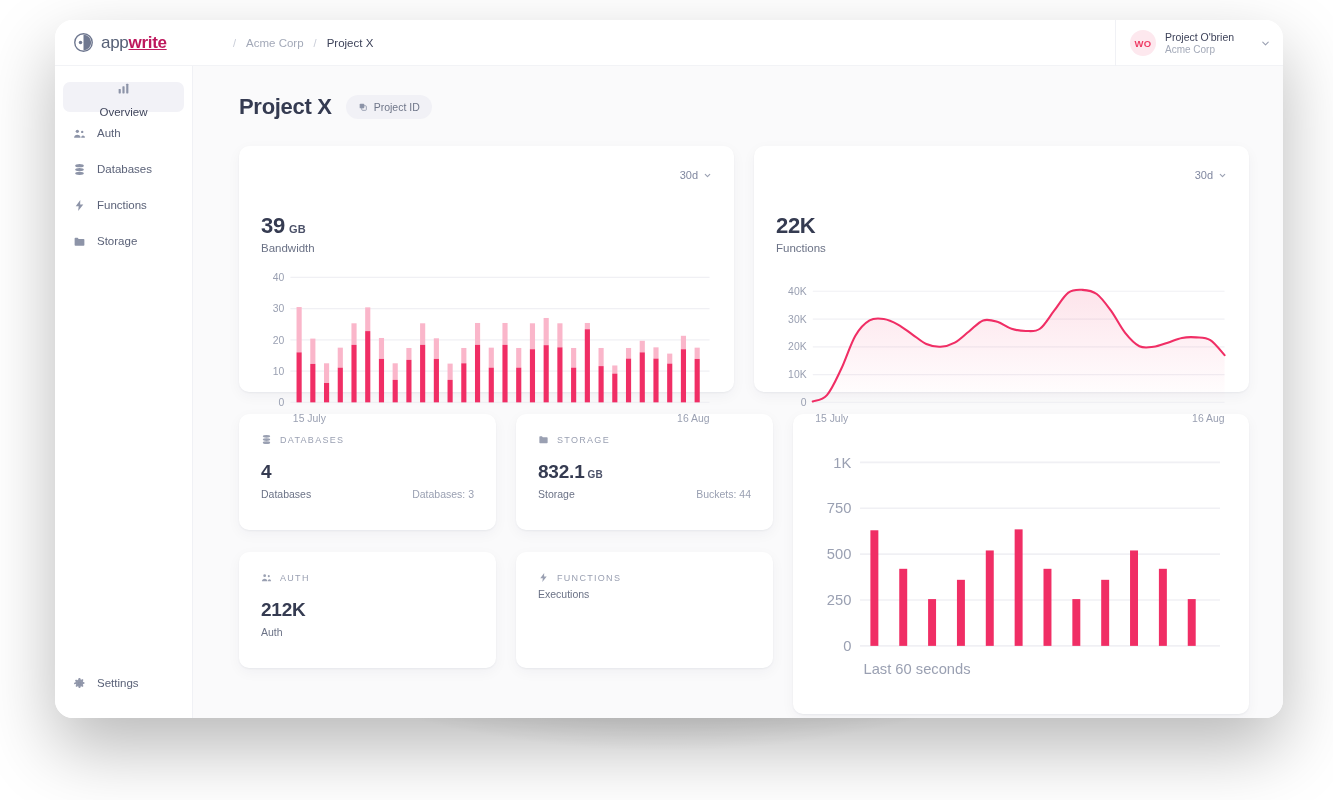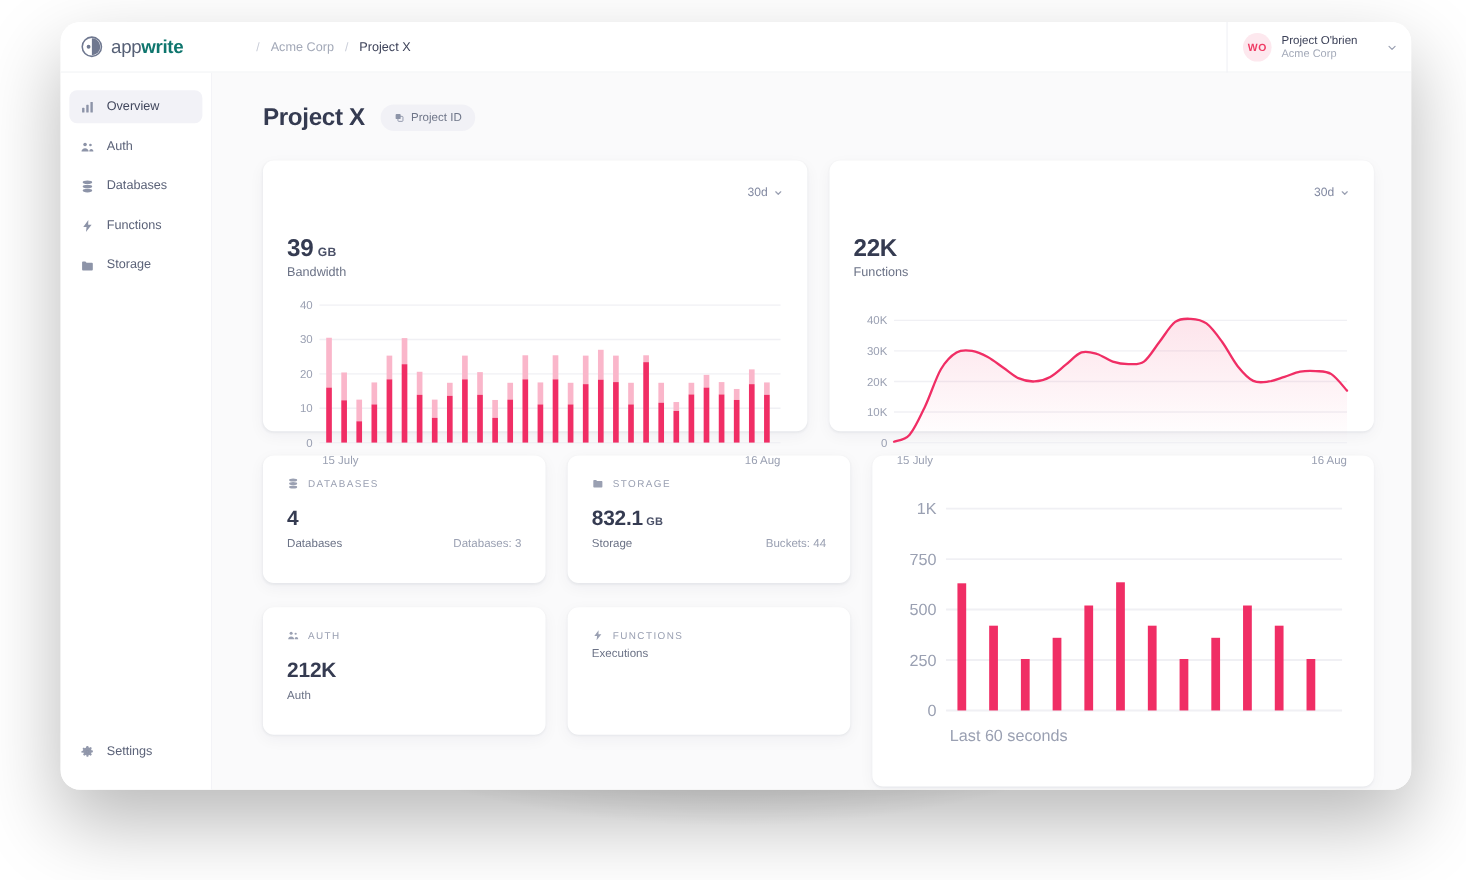--- a/index.html
+++ b/index.html
@@ -58,21 +58,21 @@
     gap: 7px;
     padding-left: 18px;
     width: 126px;
   }
   .logo-mark { width: 21px; height: 21px; display: block; }
   .logo-text {
     font-size: 17px;
     letter-spacing: -0.3px;
     color: #566076;
   }
-  .logo-text b { font-weight: 700; color: #0f766e; }
+  .logo-text b { font-weight: 700; color: #be185d; text-decoration: underline; }
 
   .crumbs {
     display: flex;
     align-items: center;
     gap: 10px;
     font-size: 11.5px;
     margin-left: 52px;
   }
   .crumb-sep { color: #c9cdd8; font-size: 11px; }
   .crumb-muted { color: #a3a9b8; }
@@ -127,21 +127,21 @@
     align-items: center;
     gap: 11px;
     height: 30px;
     padding: 0 10px;
     border-radius: 7px;
     font-size: 11.5px;
     color: #5b6278;
     margin-bottom: 6px;
     cursor: pointer;
   }
-  .nav-item.active { background: #f2f2f7; color: #40465c; }
+  .nav-item.active { background: #f2f2f7; color: #40465c; flex-direction: column; }
   .nav-icon { width: 13px; height: 13px; flex: 0 0 13px; display: block; color: #8d94a8; }
   .nav-item.active .nav-icon { color: #5d6party; }
   .nav-spacer { flex: 1; }
 
   
   #main {
     flex: 1;
     background: #fafafb;
     overflow: hidden;
     padding: 28px 34px 0 46px;

